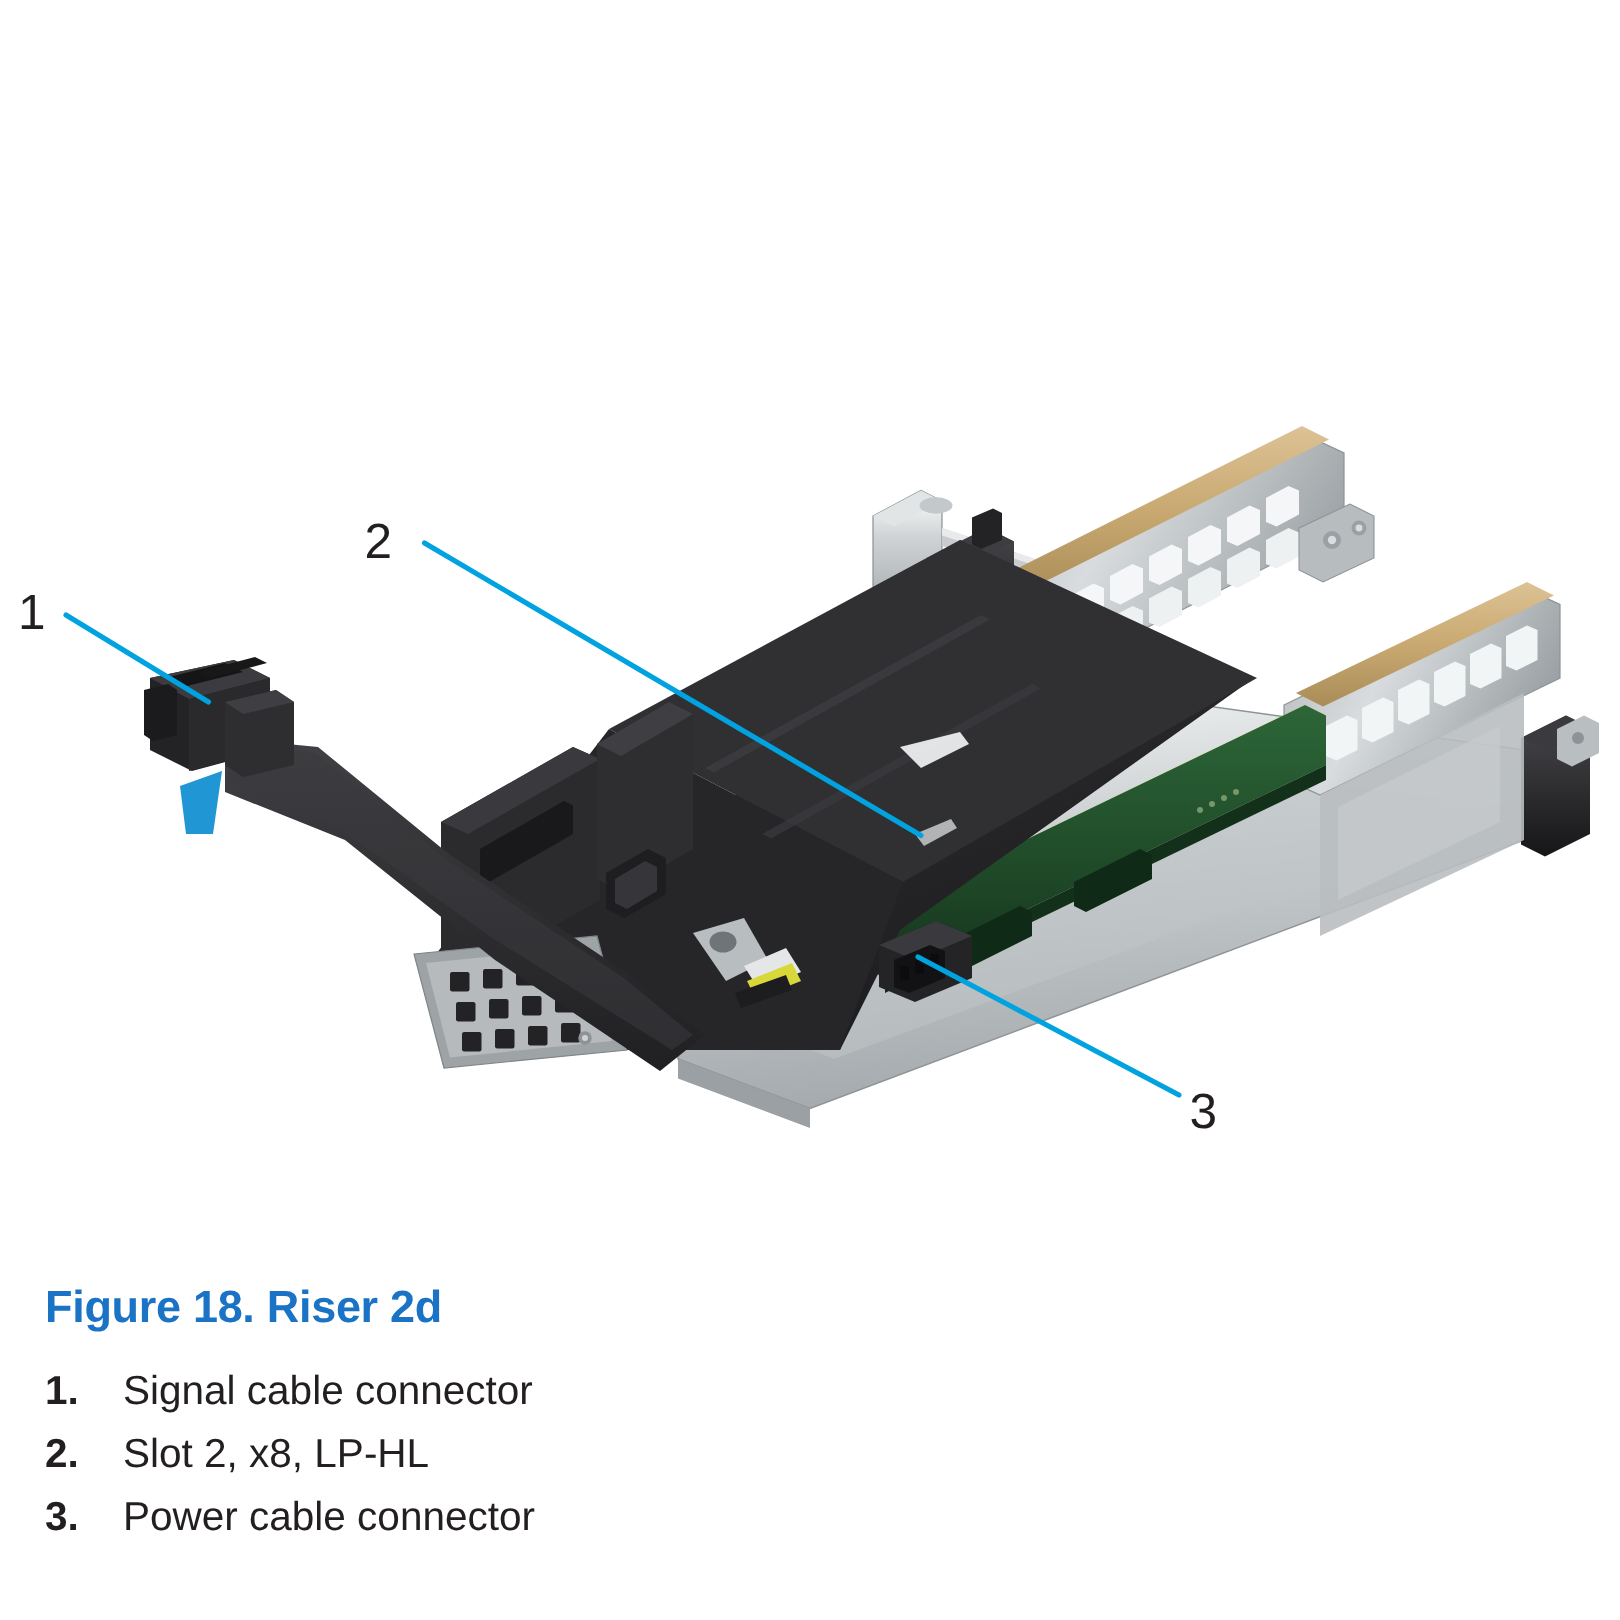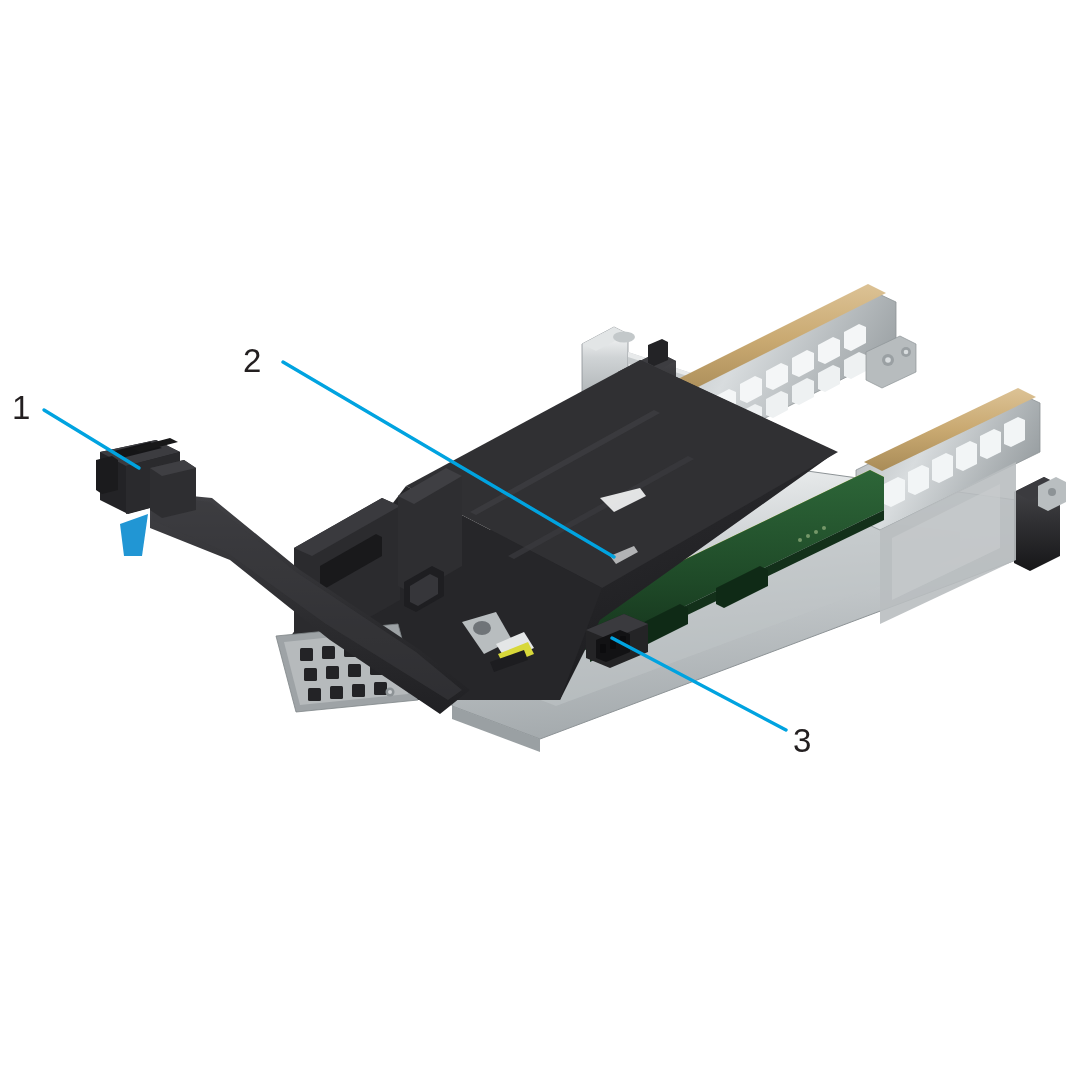--- a/index.html
+++ b/index.html
@@ -339,14 +339,32 @@
         <line x1="283" y1="362" x2="614" y2="557"></line>
         <line x1="612" y1="638" x2="786" y2="730"></line>
       </g>
     </svg>
 
     <div class="callout-number" id="callout-num-1">1</div>
     <div class="callout-number" id="callout-num-2">2</div>
     <div class="callout-number" id="callout-num-3">3</div>
   </div>
 
+  <div id="figure-caption-block">
+    <div id="figure-caption">Figure 18. Riser 2d</div>
+
+    <ol id="figure-legend">
+      <li class="legend-item">
+        <span class="legend-index">1.</span>
+        <span class="legend-label">Signal cable connector</span>
+      </li>
+      <li class="legend-item">
+        <span class="legend-index">2.</span>
+        <span class="legend-label">Slot 2, x8, LP-HL</span>
+      </li>
+      <li class="legend-item">
+        <span class="legend-index">3.</span>
+        <span class="legend-label">Power cable connector</span>
+      </li>
+    </ol>
+  </div>
 
 </div>
 
 </body></html>

